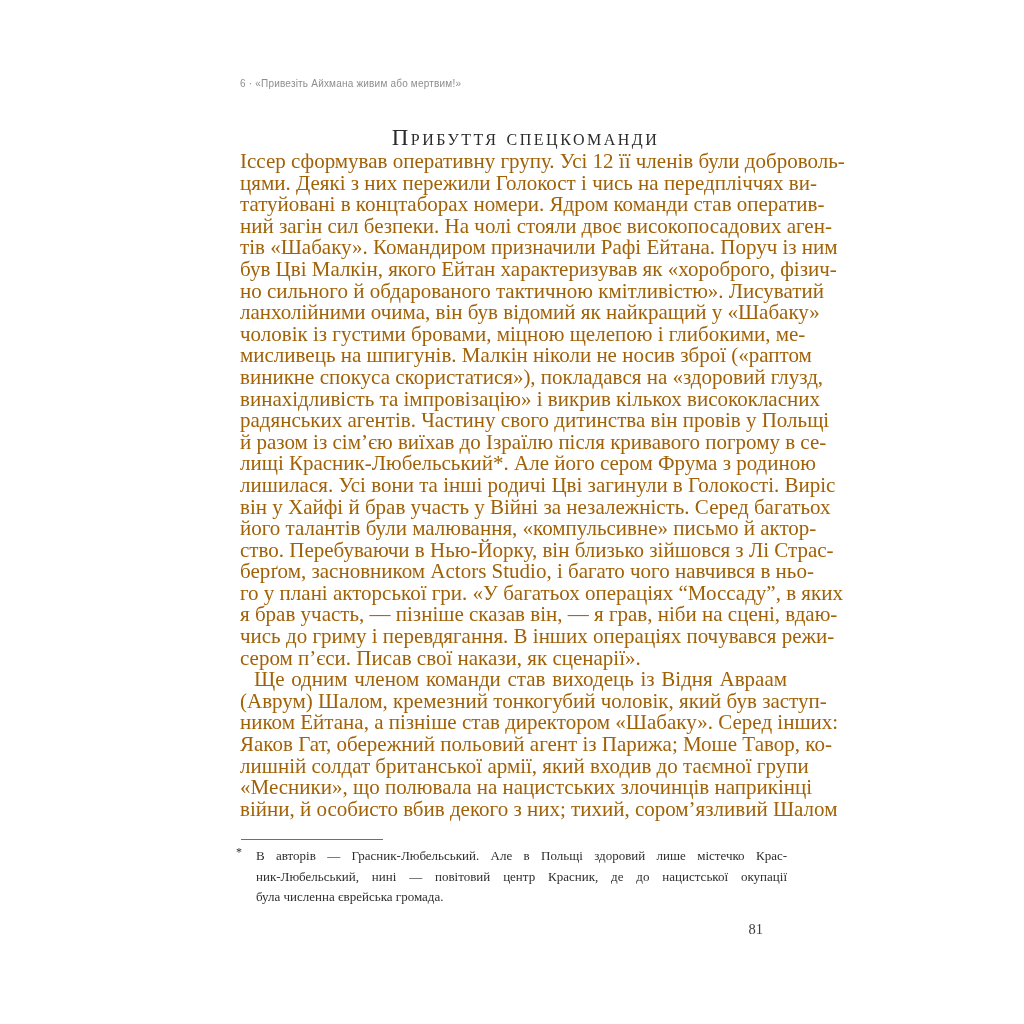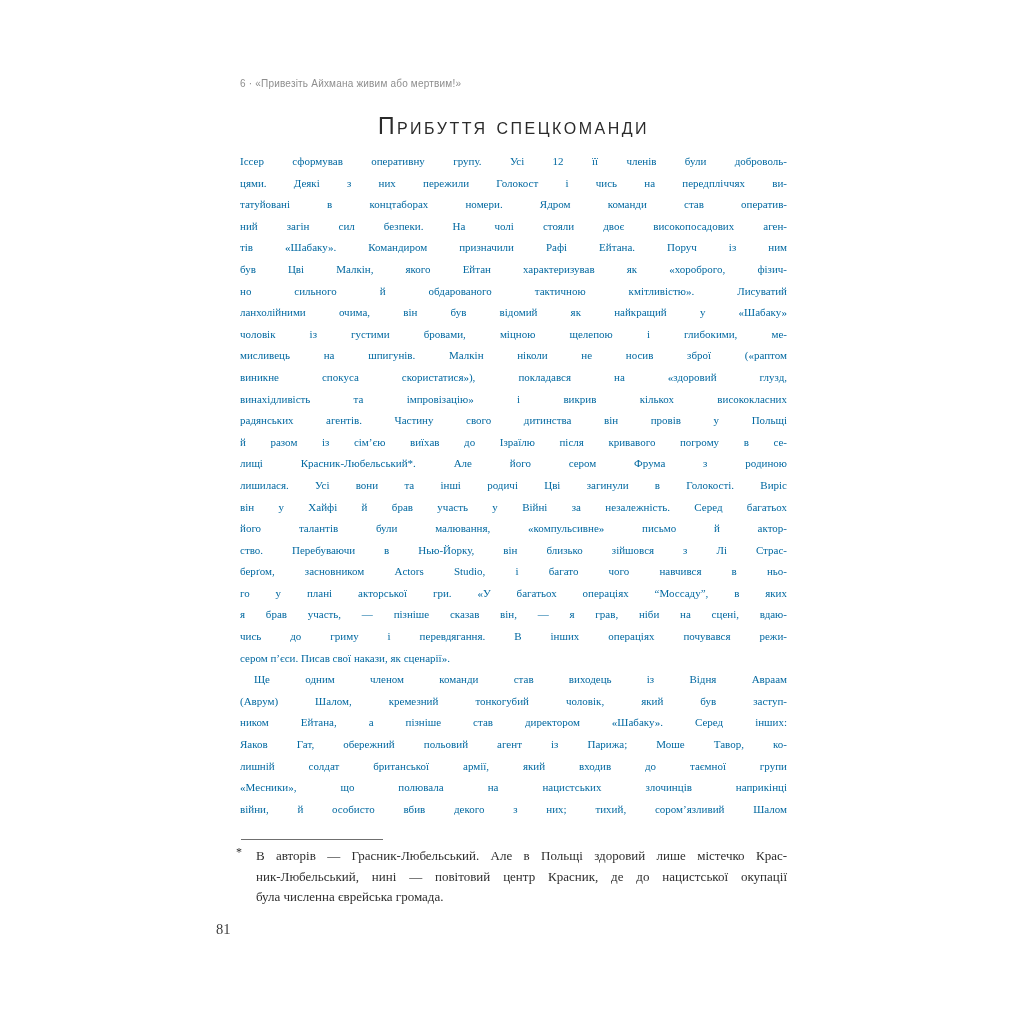--- a/index.html
+++ b/index.html
@@ -24,38 +24,38 @@
     font-size: 10px;
     line-height: 16px;
     color: #8e8e8e;
     letter-spacing: 0.2px;
   }
   .section-title {
     position: absolute;
     top: 112px;
     left: 240px;
     width: 547px;
-    margin: 0;
+    margin: 12px;
     text-align: center;
-    font-family: Liberation Sans, sans-serif;
+    font-family: Liberation Serif, serif;
     font-variant: small-caps;
     font-weight: normal;
     font-size: 23px;
     line-height: 28px;
     color: #2b2b2b;
     letter-spacing: 2.5px;
   }
   .body-text {
     position: absolute;
     top: 151px;
     left: 240px;
     width: 547px;
     font-family: "Liberation Serif", serif;
-    font-size: 11px;
-    color: #0369a1;
+    font-size: 21px;
+    color: #a16207;
   }
   .line {
     line-height: 21.6px;
     text-align: justify;
     text-align-last: justify;
     white-space: nowrap;
   }
   .para-end .line:last-child {
     text-align-last: left;
   }
@@ -90,21 +90,21 @@
     padding-left: 20px;
   }
   .fn-lines .line {
     line-height: 20.5px;
   }
   .page-number {
     position: absolute;
     top: 921px;
     left: 216px;
     width: 547px;
-    text-align: left;
+    text-align: right;
     font-family: "Liberation Serif", serif;
     font-size: 14.5px;
     color: #3d3d3d;
   }
 </style>
 </head>
 <body>
 
 <div class="page">
 

